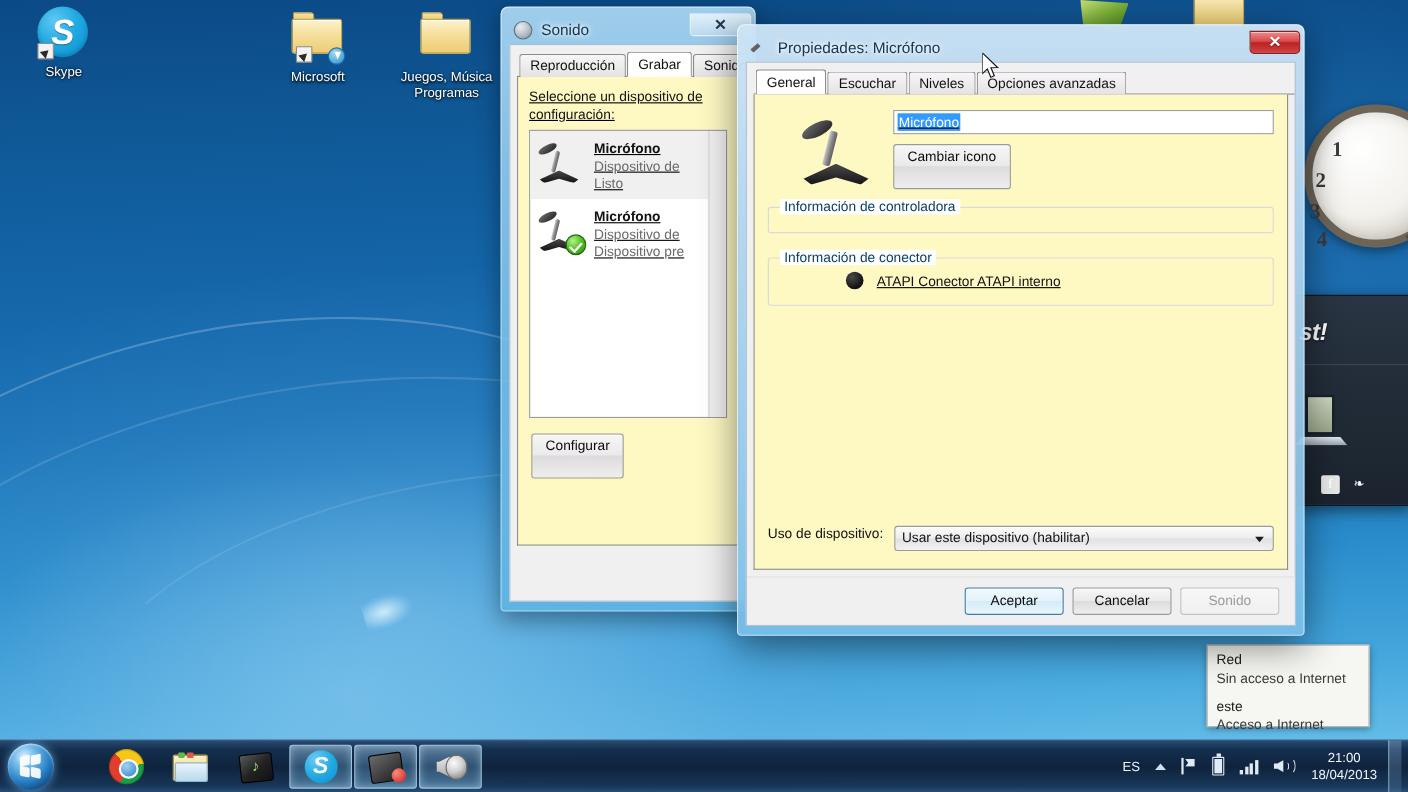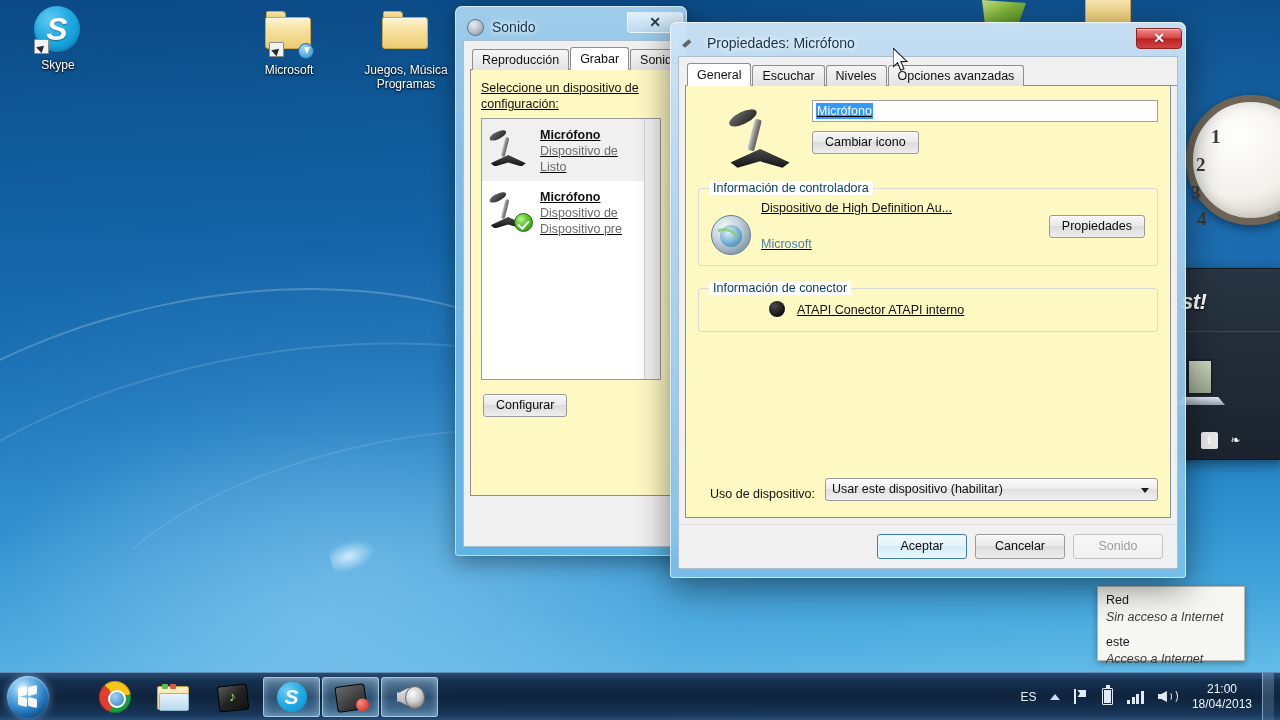--- a/index.html
+++ b/index.html
@@ -150,21 +150,21 @@
            font-family: "Liberation Serif", serif; border-radius: 2px; }
   .av-rss { left: 54px; color: #ddd; font-size: 14px; }
 
   
   #network-tip {
     position: absolute; left: 1097px; top: 586px; width: 148px; height: 75px;
     background: #f6f6f2; border: 1px solid #b6b6ad;
     box-shadow: 0 2px 6px rgba(0,0,0,0.35);
     padding: 5px 6px 0 8px; font-size: 12.5px; color: #1a1a1a; line-height: 17px;
   }
-  #network-tip .nt-sub { font-style: italic; color: #3a3a3a; }
+  #network-tip .nt-sub { color: #3a3a3a; }
   #network-tip .nt-gap { height: 8px; }
 
   
   .win {
     position: absolute;
     border-radius: 7px 7px 4px 4px;
     padding: 8px 8px 9px 8px;
   }
   .win-sonido {
     left: 455px; top: 6px; width: 232px; height: 550px;
@@ -277,21 +277,21 @@
     transform: rotate(14deg); border-radius: 2px;
   }
   .mic-glyph .base {
     position: absolute; left: 6%; bottom: 6%; width: 80%; height: 26%;
     background: linear-gradient(180deg, #4a4a4a, #141414);
     clip-path: polygon(50% 0%, 100% 72%, 88% 100%, 50% 66%, 12% 100%, 0% 72%);
   }
 
   
   .btn {
-    display: inline-block; height: 23px; line-height: 21px; padding: 0 12px;
+    display: inline-block; height: 41px; line-height: 21px; padding: 0 12px;
     font-size: 12.5px; color: #0c0c0c; text-align: center;
     background: linear-gradient(180deg, #f6f6f6 0%, #eaeaea 48%, #dcdcdc 50%, #eeeeee 100%);
     border: 1px solid #9a9a9a; border-radius: 3px;
     box-shadow: inset 0 1px 0 rgba(255,255,255,0.85);
   }
   .btn.default {
     border: 1px solid #3c7fb1;
     box-shadow: inset 0 0 0 1px #eaf6fd, inset 0 1px 0 rgba(255,255,255,0.9);
     background: linear-gradient(180deg, #f2fafe 0%, #e3f2fb 48%, #d3ebf8 50%, #eaf7fd 100%);
   }
@@ -340,21 +340,21 @@
   .drv-vendor { font-size: 12.5px; color: #4a7fa8; }
   .conn-row { display: flex; align-items: flex-end; padding-left: 58px; }
   .conn-dot {
     width: 16px; height: 16px; border-radius: 50%;
     background: radial-gradient(circle at 34% 30%, #4a4a4a 0%, #101010 70%);
     flex: 0 0 auto;
   }
   .conn-label { font-size: 12.5px; color: #111; margin-left: 12px; }
   .usage-row {
     position: absolute; left: 12px; right: 12px; bottom: 16px;
-    display: flex; align-items: flex-end; margin-left: 12px;
+    display: flex; align-items: flex-start;
   }
   .usage-label { font-size: 12.5px; color: #111; white-space: nowrap; }
   .combobox {
     margin-left: 10px; flex: 1 1 auto; height: 23px; position: relative;
     border: 1px solid #9a9a9a; border-radius: 3px;
     background: linear-gradient(180deg, #fbfbfb 0%, #ededed 48%, #e0e0e0 50%, #f2f2f2 100%);
     font-size: 12.5px; line-height: 21px; padding: 0 26px 0 6px; color: #111;
     box-shadow: inset 0 1px 0 rgba(255,255,255,0.9);
     white-space: nowrap; overflow: hidden;
   }
@@ -679,30 +679,20 @@
             <div class="p-namecol">
               <div class="txtfield"><span class="sel-text">Micrófono</span></div>
               <div style="margin-top:9px;">
                 <span class="btn">Cambiar icono</span>
               </div>
             </div>
           </div>
 
           <div class="groupbox" style="margin-top:16px;">
             <div class="gb-title">Información de controladora</div>
-            <div class="drv-row">
-              <div class="drv-icon"></div>
-              <div class="drv-main">
-                <div class="drv-name">Dispositivo de High Definition Au...</div>
-                <div class="drv-vendor">Microsoft</div>
-              </div>
-              <div style="flex:0 0 auto; margin-top:14px;">
-                <span class="btn">Propiedades</span>
-              </div>
-            </div>
           </div>
 
           <div class="groupbox" style="margin-top:22px; padding-bottom:14px;">
             <div class="gb-title">Información de conector</div>
             <div class="conn-row">
               <div class="conn-dot"></div>
               <div class="conn-label">ATAPI Conector ATAPI interno</div>
             </div>
           </div>
 

